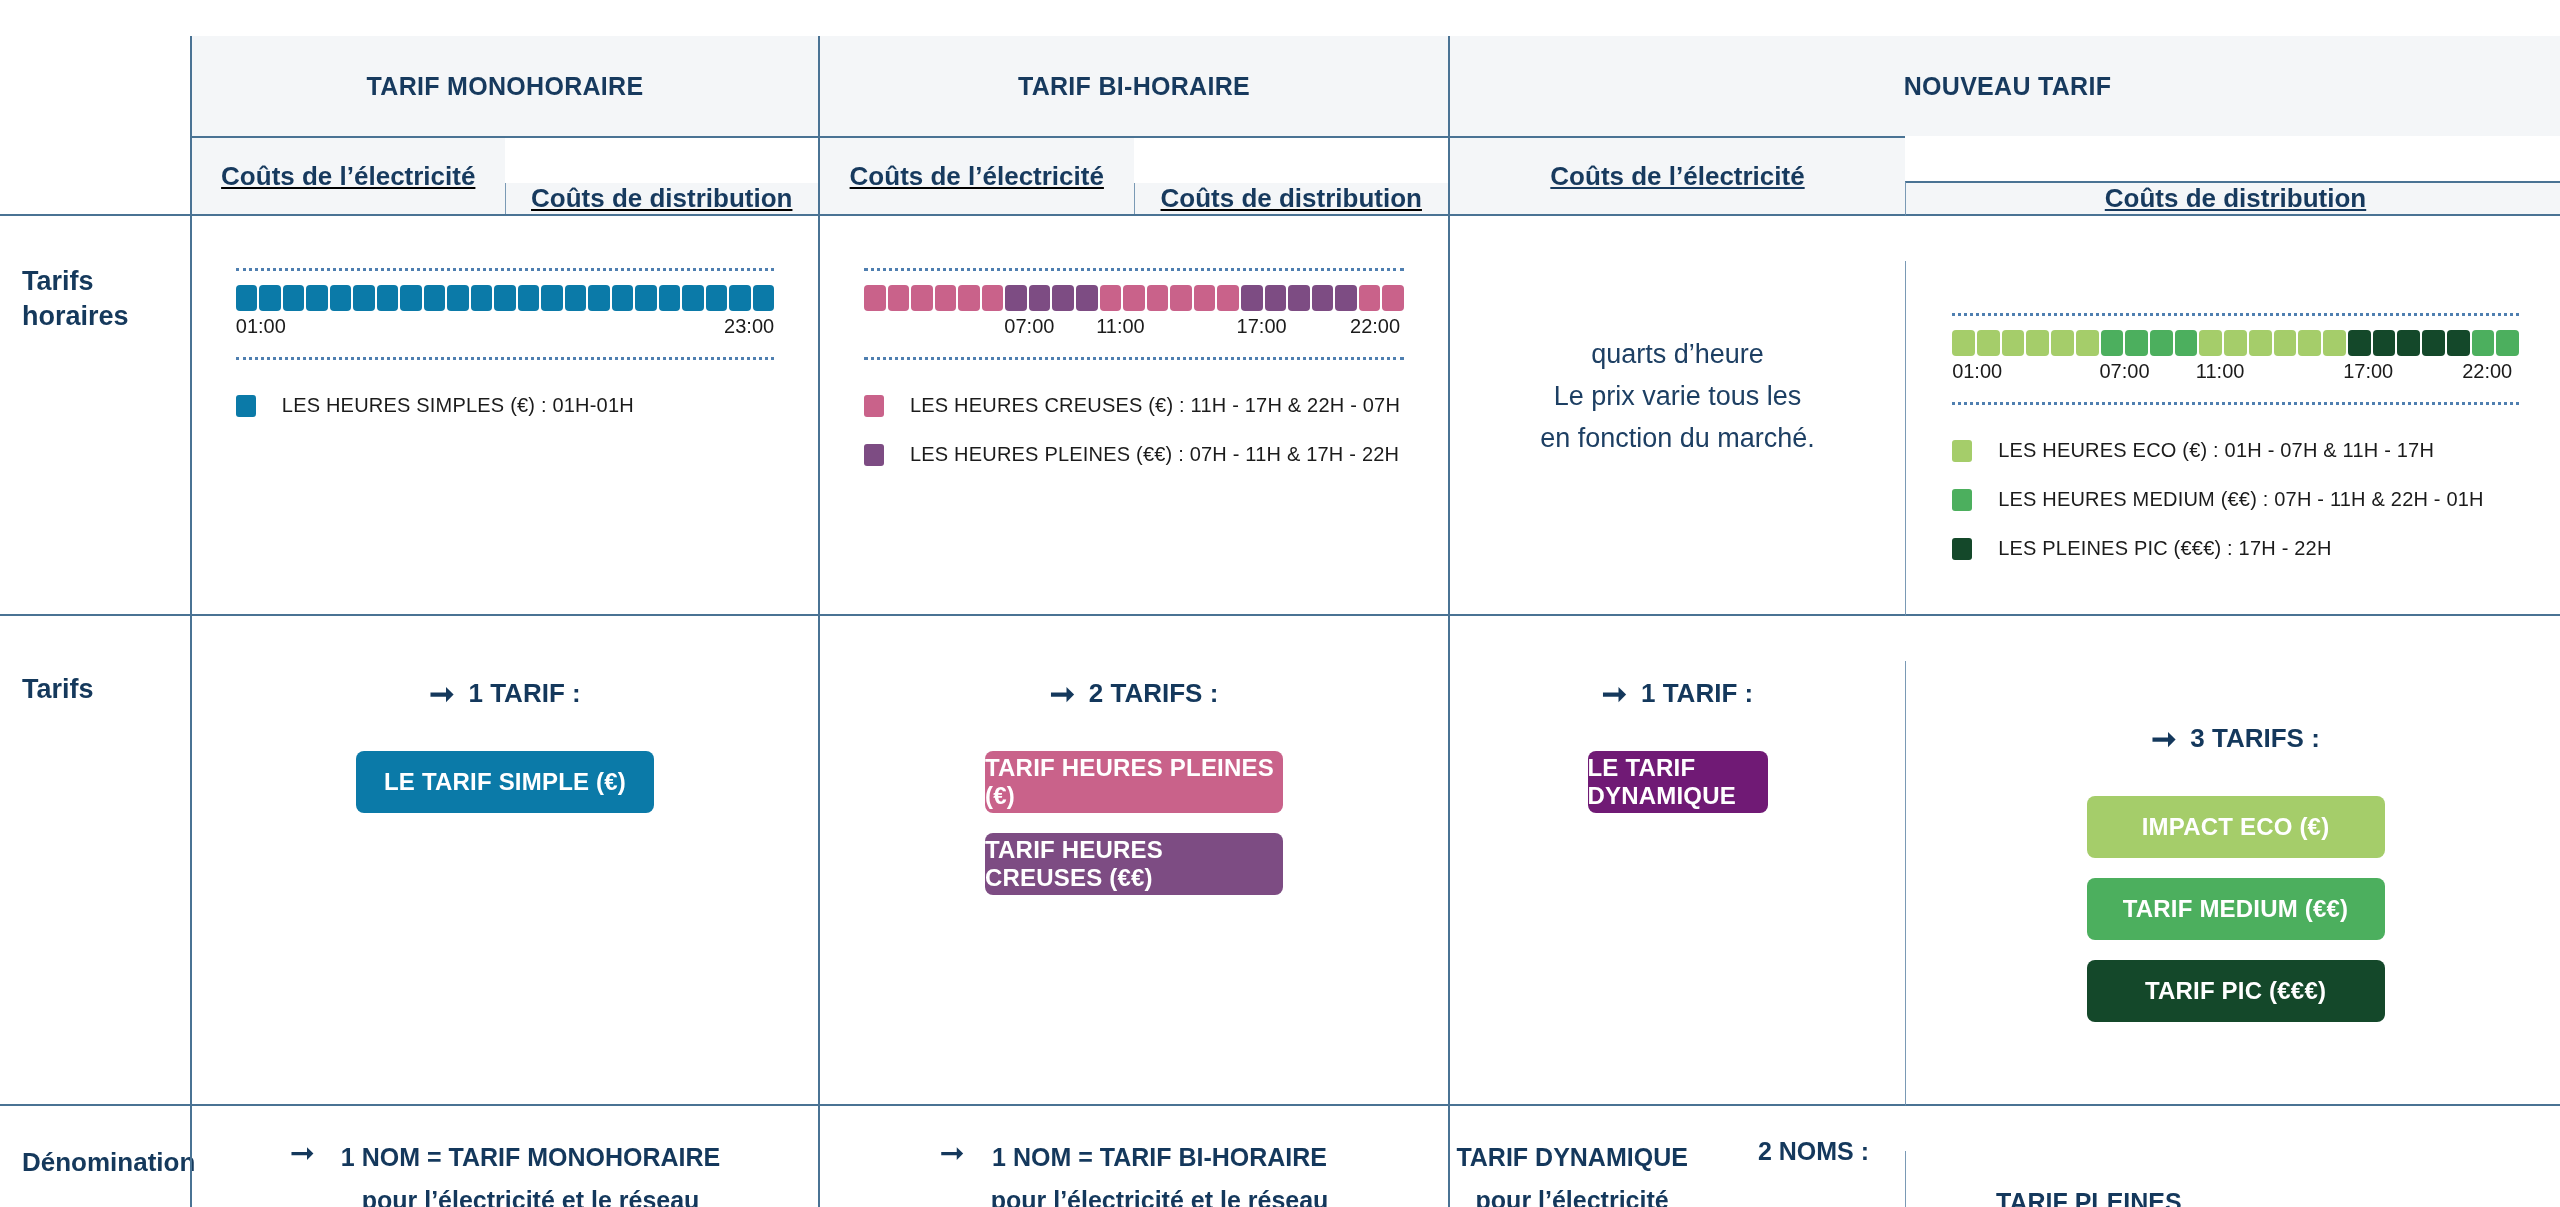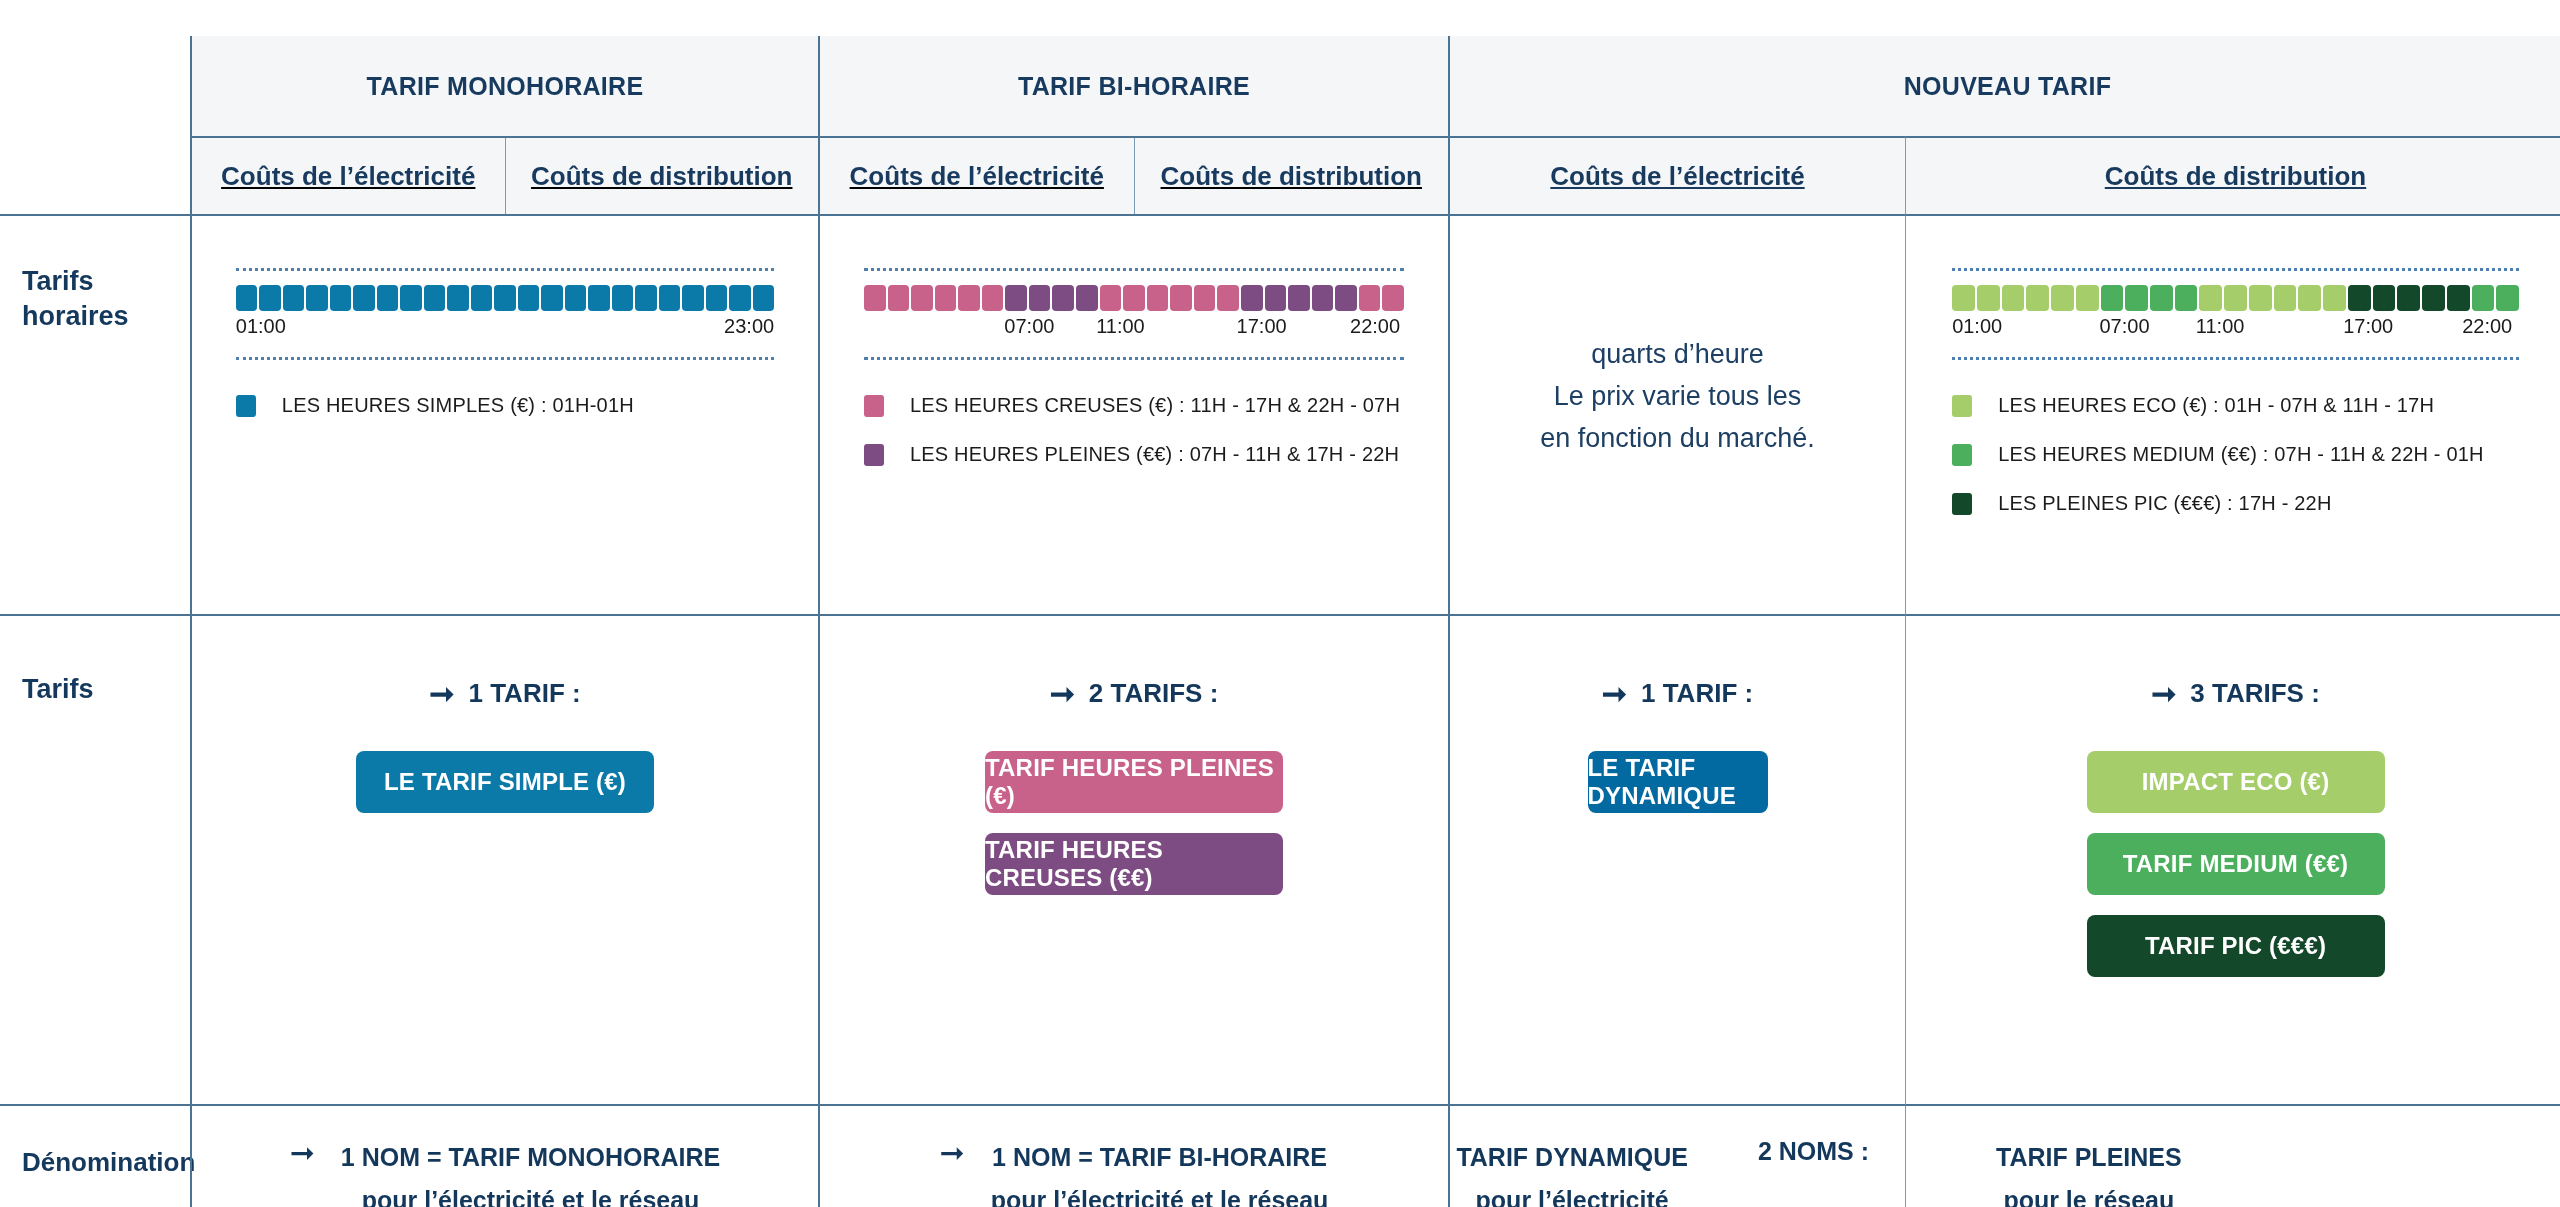--- a/index.html
+++ b/index.html
@@ -43,21 +43,21 @@
     font-weight: bold;
     font-size: 26px;
   }
   .blank { background: #fff; }
 
   
   .bl { border-left: 2px solid #4a7394; }
   .br { border-right: 2px solid #4a7394; }
   .bt { border-top: 2px solid #4a7394; text-decoration: underline; }
   .bb { border-bottom: 2px solid #4a7394; }
-  .bl-thin { border-left: 1.5px solid #7a9ab5; }
+  .bl-thin { border-left: 1.5px solid #7a9ab5; margin-top: 45px; }
 
   .row-label {
     color: #15395c;
     font-weight: bold;
     font-size: 27px;
     line-height: 1.28;
     padding-left: 22px;
     padding-top: 48px;
   }
   .row-label.tarifs { padding-top: 56px; }
@@ -428,21 +428,21 @@
           <div class="pill " style="background: rgb(125, 76, 131);">TARIF HEURES CREUSES (€€)</div>
         </div>
     </div>
 
     <div class="bb tarif-cell">
       <div class="tarif-head">
         <span class="arrow">➞</span>
         <span>1 TARIF :</span>
       </div>
       <div>
-          <div class="pill narrow" style="background: #0369a1;">LE TARIF DYNAMIQUE</div>
+          <div class="pill narrow" style="background: #701a75;">LE TARIF DYNAMIQUE</div>
         </div>
     </div>
 
     <div class="bb bl-thin tarif-cell">
       <div class="tarif-head">
         <span class="arrow">➞</span>
         <span>3 TARIFS :</span>
       </div>
       <div>
           <div class="pill " style="background: rgb(165, 205, 106);">IMPACT ECO (€)</div>

